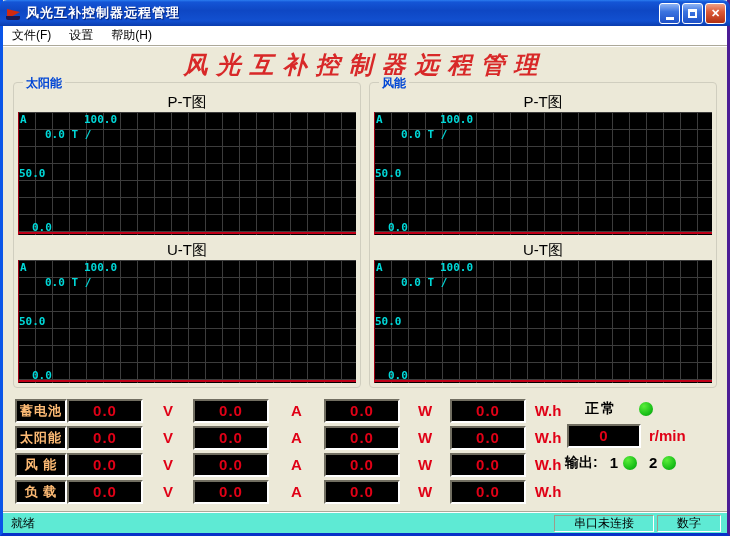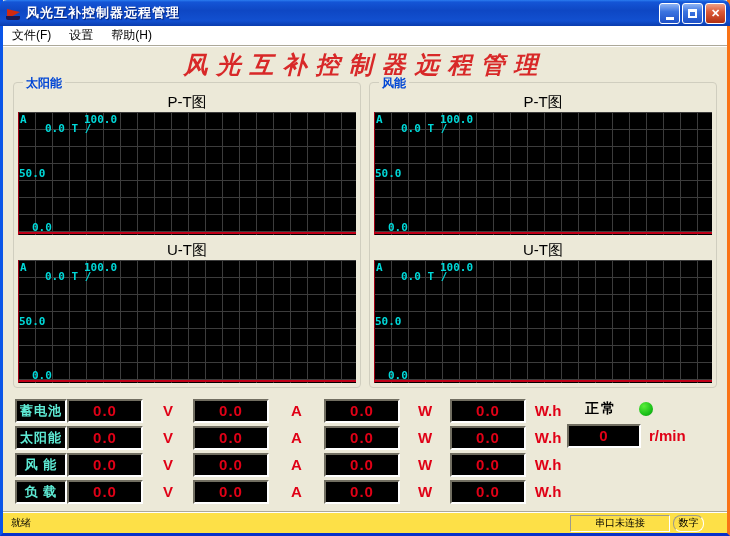--- a/index.html
+++ b/index.html
@@ -1,21 +1,21 @@
 <!DOCTYPE html>
 <html><head>
 <meta charset="utf-8">
 <style>
   * { margin:0; padding:0; box-sizing:border-box; }
   html,body { width:730px; height:536px; font-family:"Liberation Sans", sans-serif; }
   body { background:#3a6ea5; }
 
   .window {
     width:730px; height:536px;
-    border-left:3px solid #0a55e8; border-right:3px solid #f97316; border-bottom:3px solid #0831c9;
+    border-left:3px solid #0a55e8; border-right:3px solid #4c1d95; border-bottom:3px solid #0831c9;
     background:#ece9d8; display:flex; flex-direction:column; position:relative;
   }
 
   
   .titlebar {
     height:26px; flex:0 0 26px; display:flex; align-items:center; padding:0 4px;
     background:linear-gradient(180deg,#2b7df0 0%,#1455d6 8%,#0e47c4 40%,#1250d0 80%,#0a3cae 100%);
     border-radius:7px 7px 0 0; margin:-0px -3px 0 -3px; position:relative;
   }
   .app-icon { width:16px; height:16px; margin:0 4px 0 2px; position:relative; flex:0 0 16px; }
@@ -58,66 +58,66 @@
   }
   .chart-title { text-align:center; font-size:15px; color:#000; height:19px; line-height:18px; }
   .plot {
     position:relative; height:123px; background:#000; overflow:hidden;
     background-image:
       repeating-linear-gradient(to right, #3c3c3c 0 1px, transparent 1px 17px),
       repeating-linear-gradient(to bottom, #3c3c3c 0 1px, transparent 1px 17px);
   }
   .plot .ax { position:absolute; color:#00d8d8; font-size:11px; font-weight:bold; font-family:"DejaVu Sans Mono", monospace; }
   .ax.corner { left:2px; top:1px; }
-  .ax.origin { left:27px; top:10px; }
+  .ax.origin { left:27px; top:16px; }
   .ax.maxv   { left:66px; top:1px; }
   .ax.midv   { left:1px; top:45%; }
   .ax.minv   { left:14px; bottom:1px; }
   .plot .baseline { position:absolute; left:0; right:0; bottom:1px; height:2px; background:#c00018; }
   .plot .leftaxis { position:absolute; left:0; top:0; bottom:0; width:1px; background:#a00014; }
   .chart + .chart { margin-top:6px; }
 
   
   .bottom { position:relative; padding:10px 0 0 12px; flex:1 1 auto; }
   .readouts { display:grid; grid-template-columns:52px 76px 50px 76px 55px 76px 50px 76px 44px;
     grid-auto-rows:25px; row-gap:2px; align-items:center; }
   .lbl-box, .display, .fan-box {
     background:#000; height:24px; display:flex; align-items:center; justify-content:center;
     border-top:2px solid #716e61; border-left:2px solid #716e61;
     border-bottom:2px solid #ffffff; border-right:2px solid #ffffff;
   }
-  .lbl-box { width:52px; color:#5eead4; font-size:13px; font-weight:bold; letter-spacing:1px; }
+  .lbl-box { width:52px; color:#fdba74; font-size:13px; font-weight:bold; letter-spacing:1px; }
   .display { width:76px; color:#e00016; font-size:15px; font-weight:bold; letter-spacing:1px;
     font-family:"Liberation Sans", sans-serif; }
   .unit { color:#e00016; font-size:15px; font-weight:bold; text-align:center; }
 
   
   .side-panel { position:absolute; top:8px; right:14px; width:148px; }
   .sp-row { height:25px; margin-bottom:2px; display:flex; align-items:center; }
   .normal-label { color:#000; font-size:14px; font-weight:bold; margin-left:20px; letter-spacing:2px; }
   .led { width:14px; height:14px; border-radius:50%;
     background:radial-gradient(circle at 35% 30%, #5aee3a, #17bd17 65%, #0d8f0d); margin-left:22px; }
   .fan-box { width:68px; margin-left:2px; color:#e00016; font-size:13px; font-weight:bold; }
   .sp-row .display.fanval { width:74px; margin-left:2px; }
   .runit { color:#e00016; font-size:15px; font-weight:bold; margin-left:8px; }
   .out-label { color:#000; font-size:14px; font-weight:bold; }
   .out-num { color:#000; font-size:15px; font-weight:bold; margin-left:12px; }
   .out-led { width:14px; height:14px; border-radius:50%;
     background:radial-gradient(circle at 35% 30%, #5aee3a, #17bd17 65%, #0d8f0d); margin-left:5px; }
 
   
   .statusbar {
-    flex:0 0 21px; background:#fde047; border-top:1px solid #fff; box-shadow:0 -1px 0 #aca899;
-    display:flex; align-items:center; font-size:10px; color:#000; padding:0 2px;
+    flex:0 0 21px; background:#5eead4; border-top:1px solid #fff; box-shadow:0 -1px 0 #aca899;
+    display:flex; align-items:center; font-size:12px; color:#000; padding:0 2px;
   }
   .sb-ready { flex:1 1 auto; padding:1px 6px; }
   .sb-panel { border:1px solid; border-color:#9d9a8b #fff #fff #9d9a8b; height:17px;
     display:flex; align-items:center; justify-content:center; margin-right:3px; }
   .sb-serial { width:100px; }
-  .sb-num { width:31px; margin-right:21px;border-radius:8px; }
+  .sb-num { width:64px; margin-right:4px; }
 </style>
 </head>
 <body>
 
 <div class="window">
 
   <div class="titlebar">
     <div class="app-icon">
         <div class="wing"></div>
         <div class="keel"></div>
@@ -247,20 +247,27 @@
 
     <div class="side-panel">
       <div class="sp-row">
         <span class="normal-label">正常</span>
         <span class="led"></span>
       </div>
       <div class="sp-row">
         <div class="display fanval">0</div>
         <span class="runit">r/min</span>
       </div>
+      <div class="sp-row">
+        <span class="out-label">输出:</span>
+        <span class="out-num">1</span>
+        <span class="out-led"></span>
+        <span class="out-num">2</span>
+        <span class="out-led"></span>
+      </div>
     </div>
   </div>
 
   <div class="statusbar">
     <span class="sb-ready">就绪</span>
     <span class="sb-panel sb-serial">串口未连接</span>
     <span class="sb-panel sb-num">数字</span>
   </div>
 
 </div>

